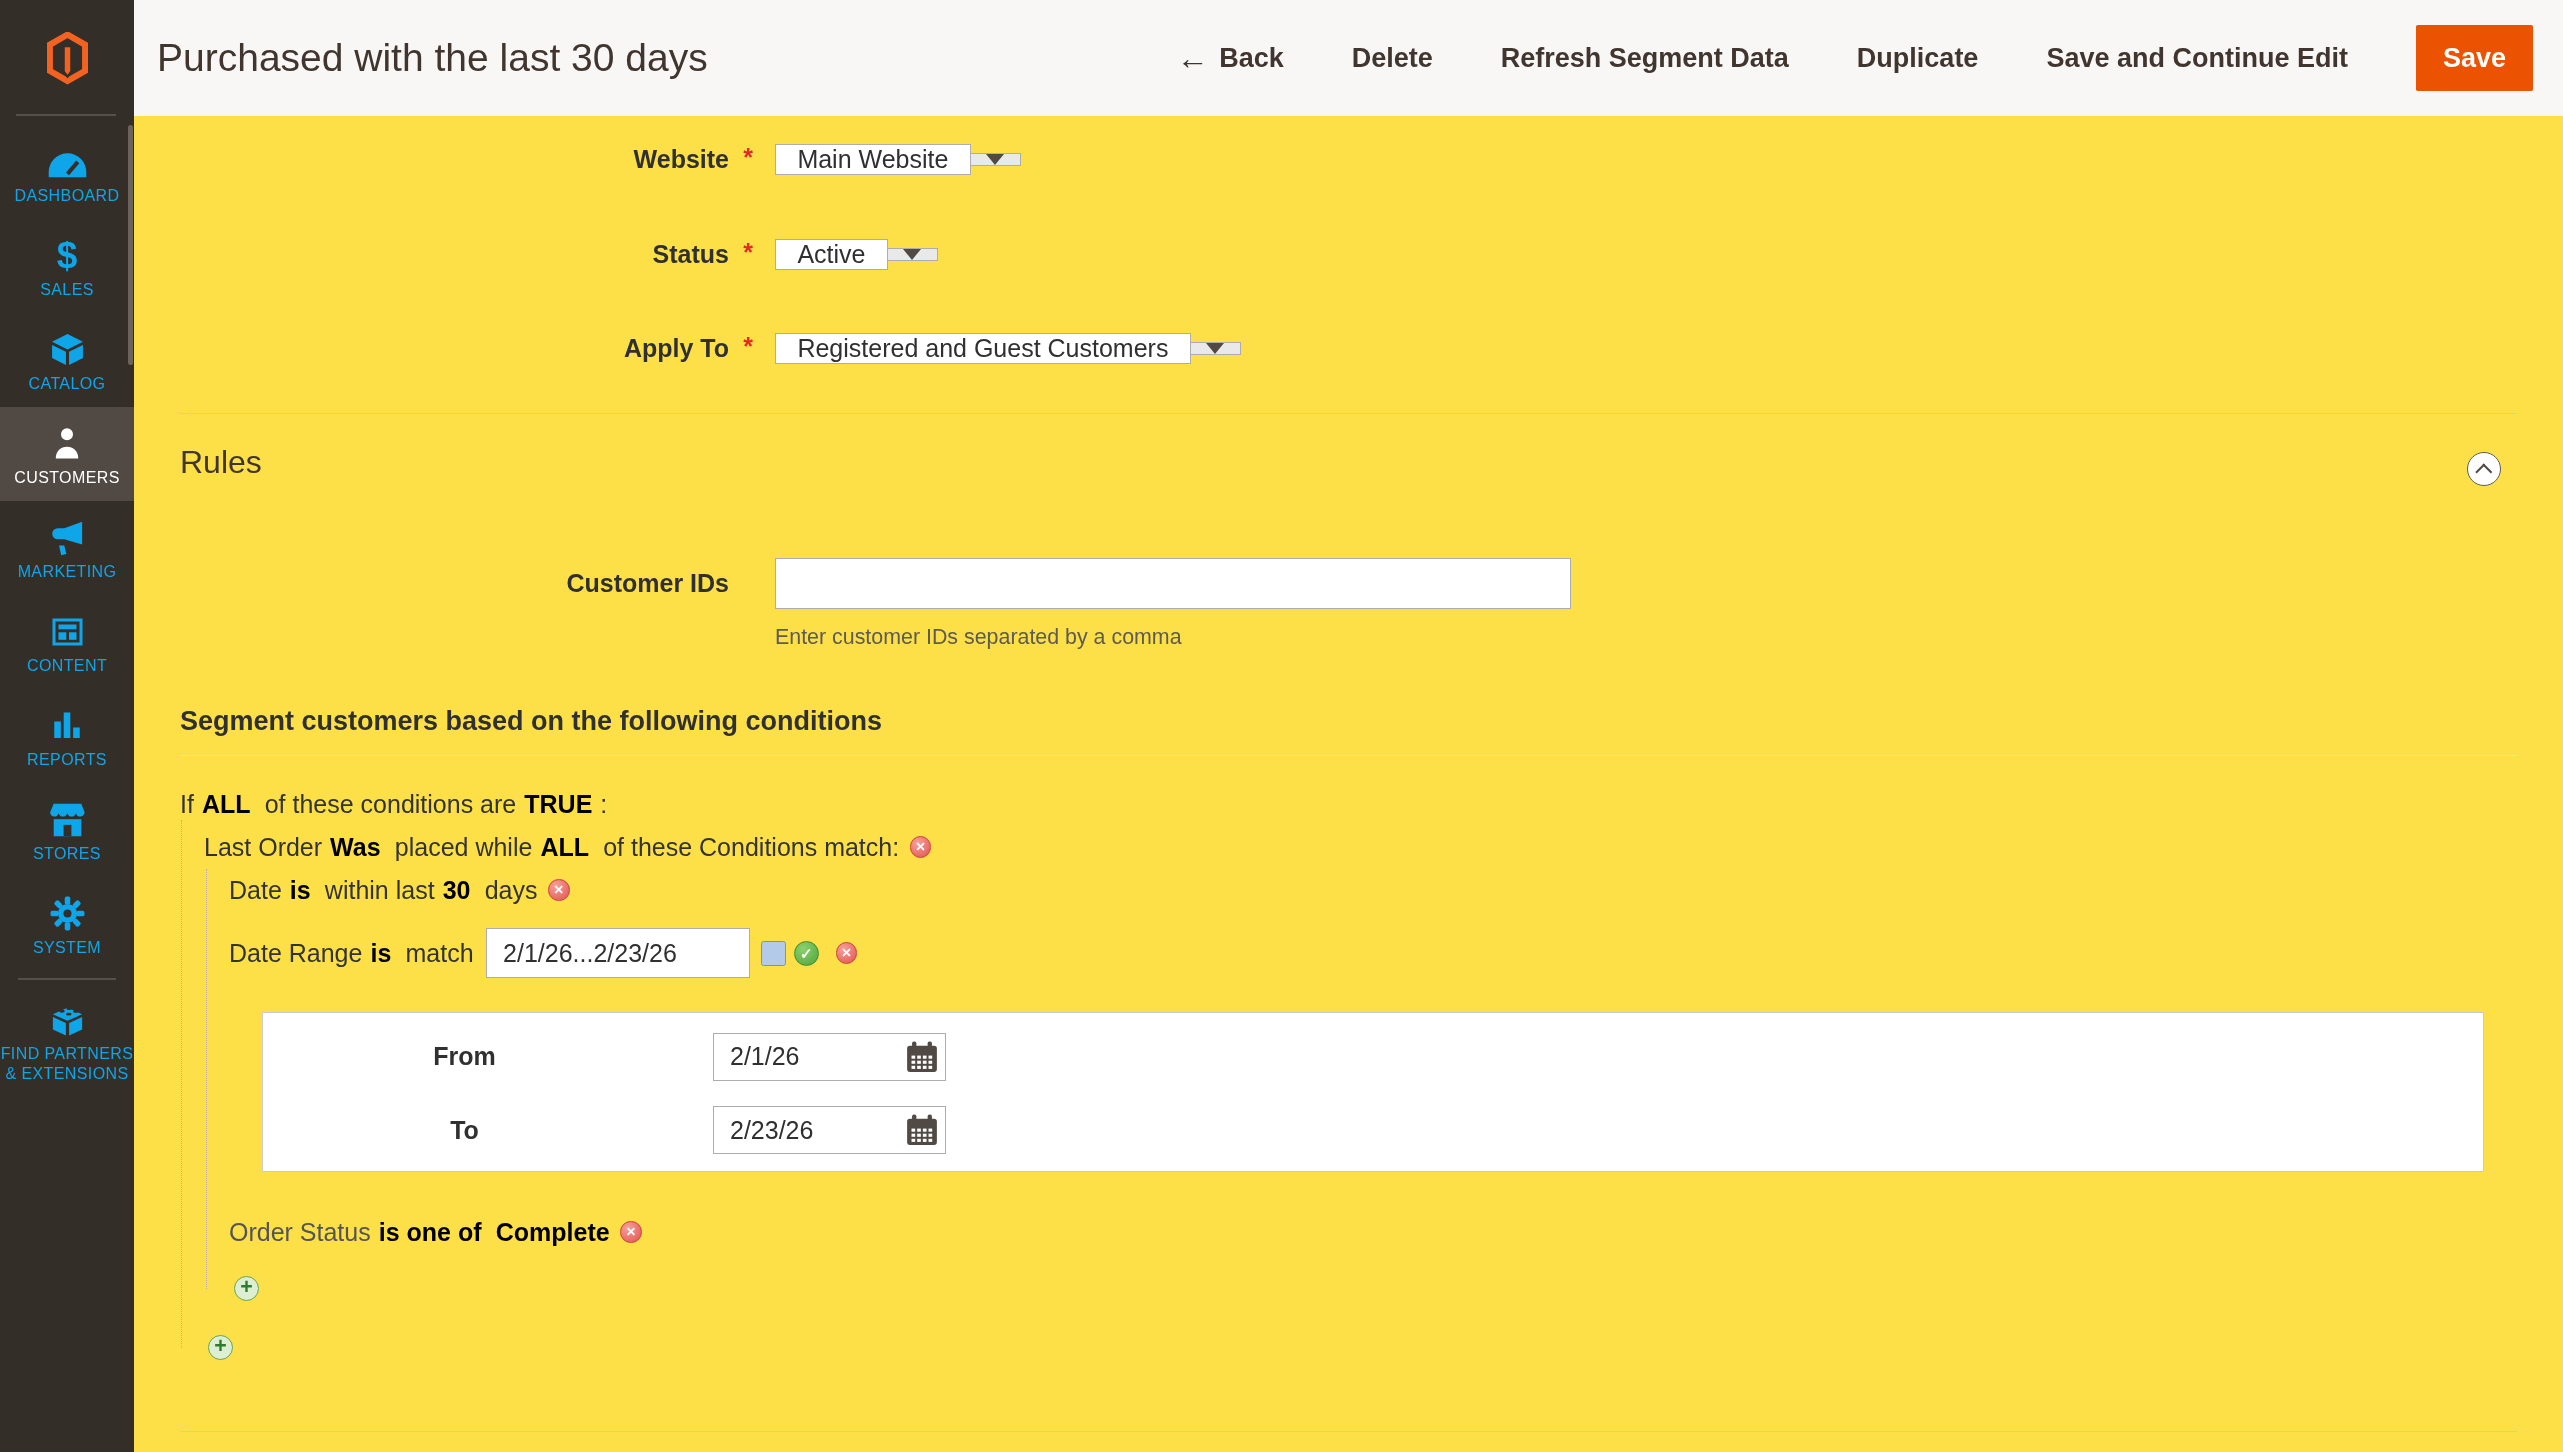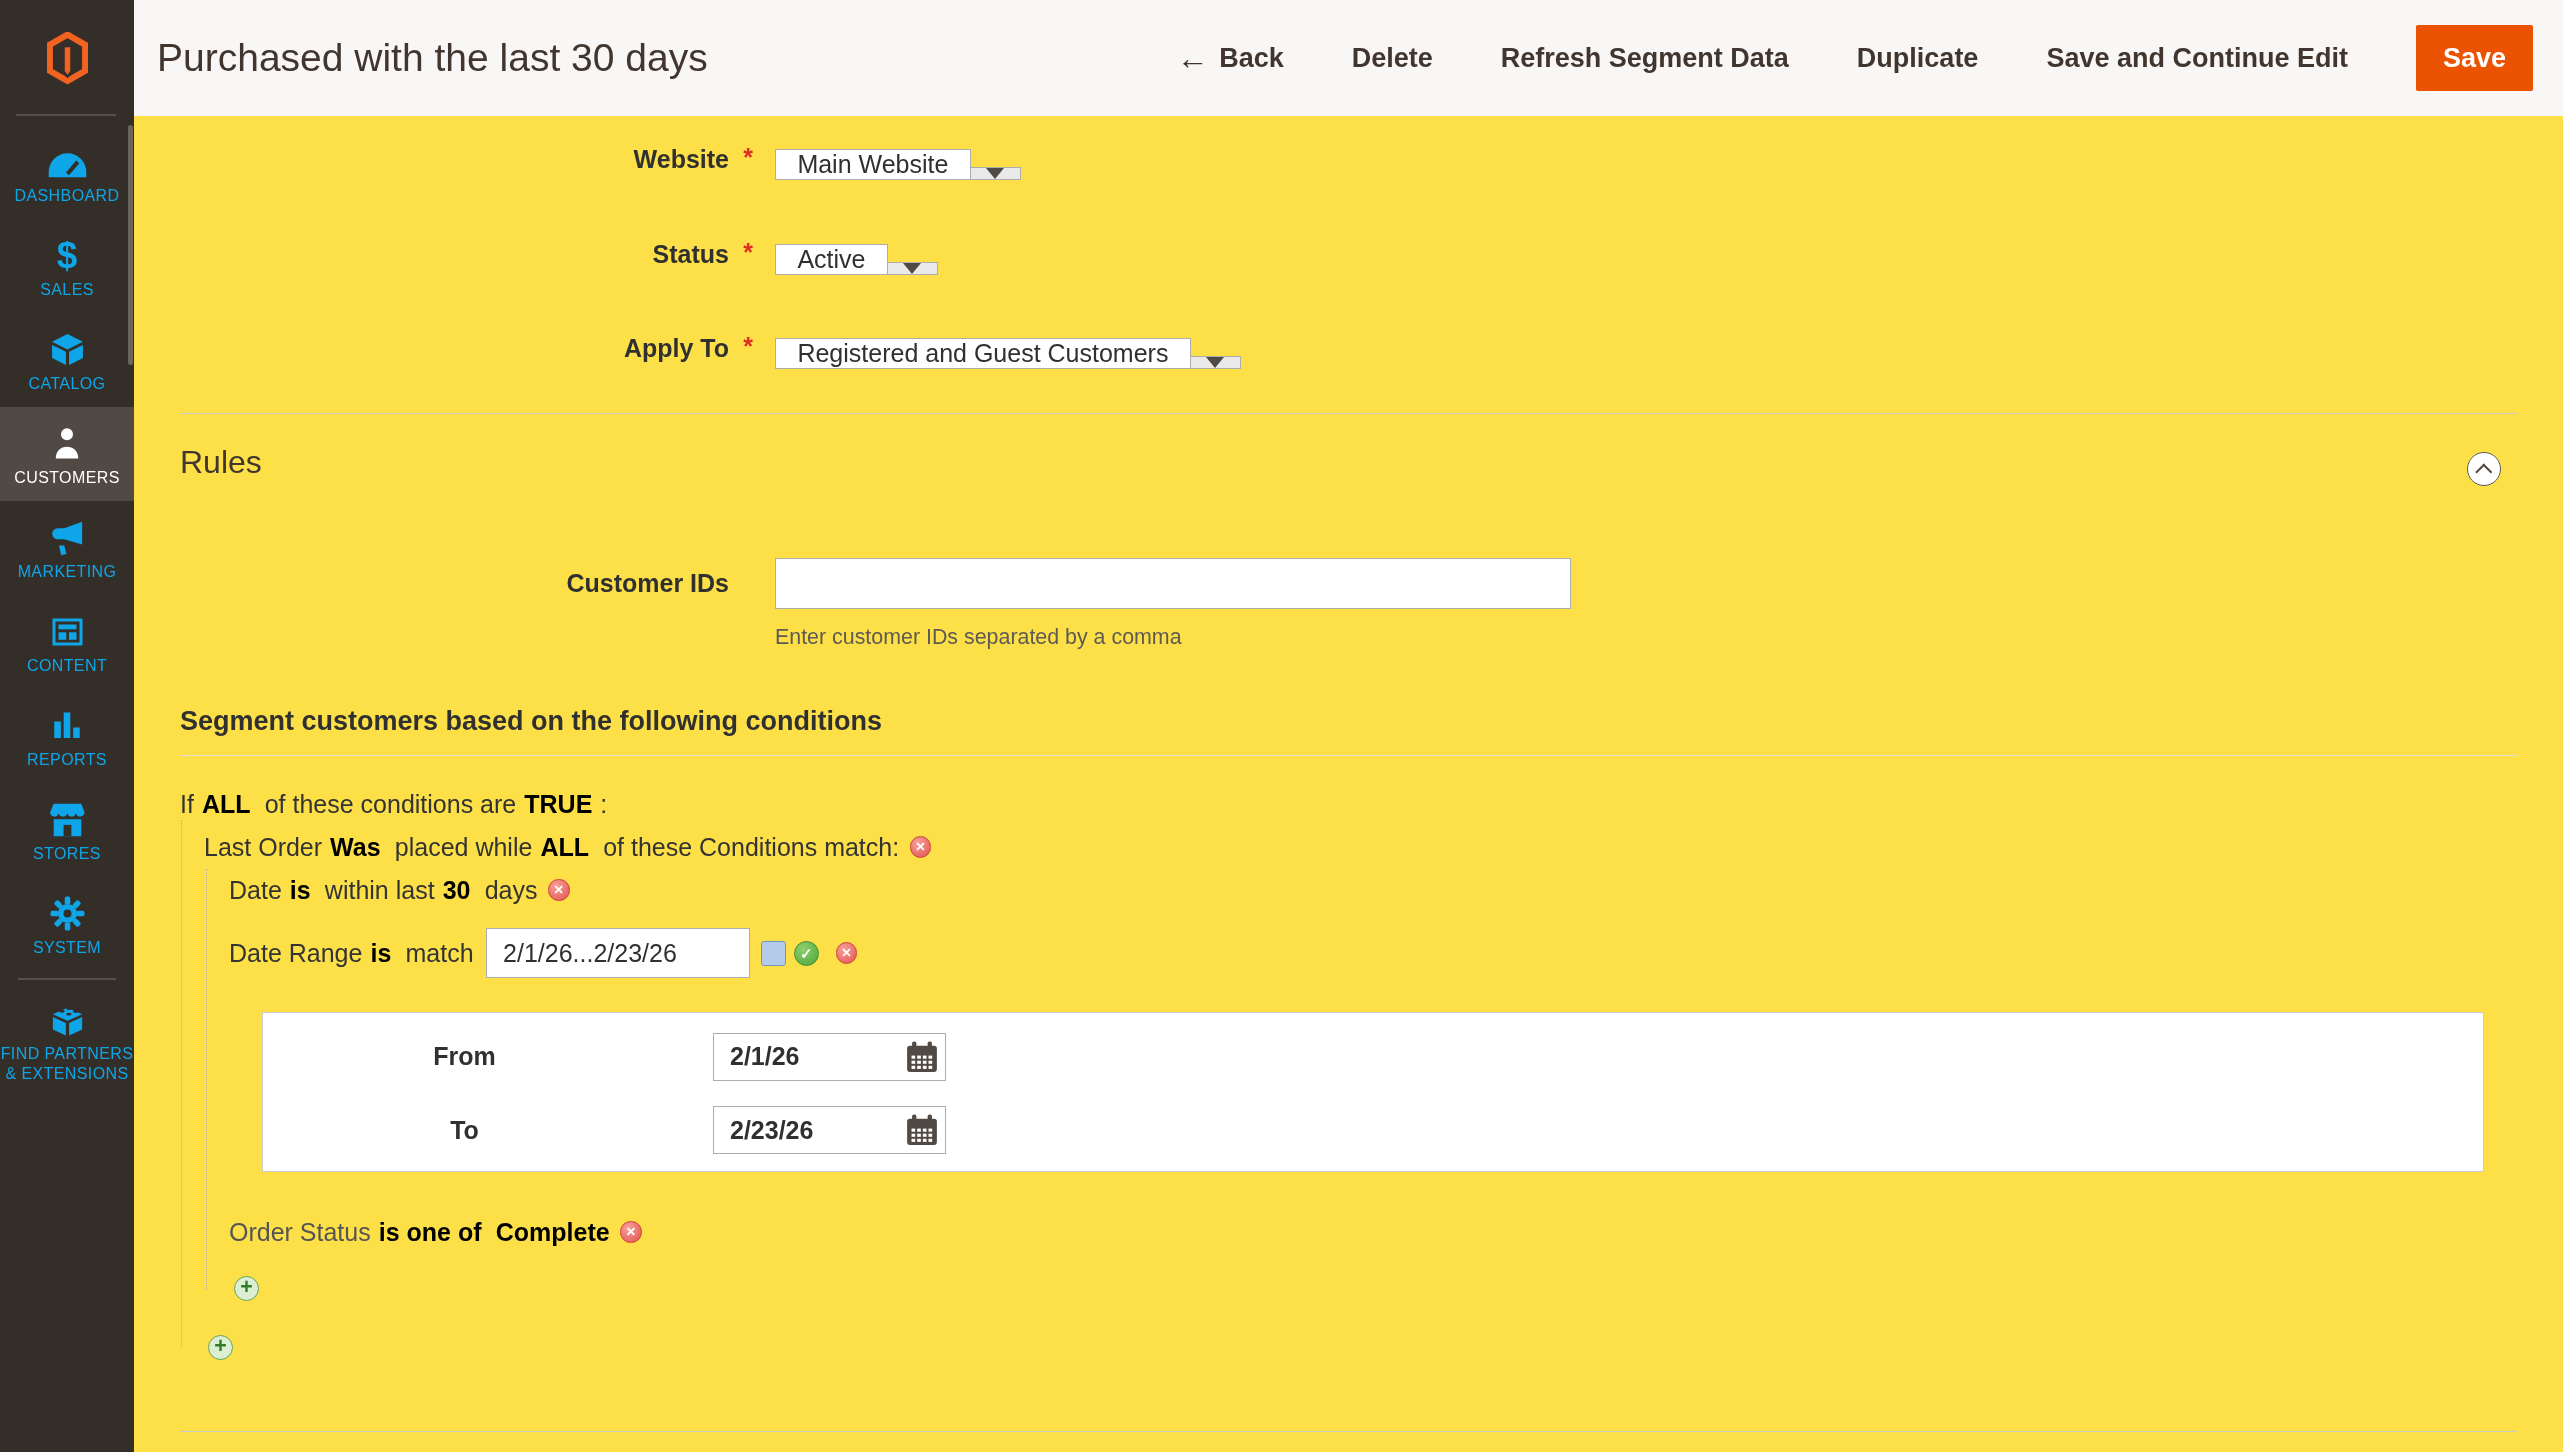--- a/index.html
+++ b/index.html
@@ -31,21 +31,21 @@
   .textbtn { font-size:27px; font-weight:600; color:#41362f; white-space:nowrap; cursor:pointer; display:flex; align-items:center; gap:10.7px; }
   .back-arrow { font-size:32px; font-weight:400; line-height:27px; }
   .primary-btn { background:#eb5202; color:#fff; font-size:27px; font-weight:600; height:66px; padding:0 27px; display:flex; align-items:center; border-radius:1.8px; cursor:pointer; }
 
   
   .content { position:absolute; left:134px; top:116px; width:2430px; height:1337px; background:#fde047; }
 
   .frow { position:absolute; left:0; display:flex; align-items:center; height:52px; }
   .flabel { width:595px; text-align:right; font-size:25px; font-weight:600; color:#303030; }
   .fstar { width:46px; font-size:25px; font-weight:600; color:#e02b27; padding-left:14.2px; position:relative; top:-1.8px; }
-  .selectbox { display:flex; align-items:flex-end; height:41px; cursor:pointer; }
+  .selectbox { display:flex; align-items:center; height:41px; cursor:pointer; }
   .sel-body { border:0.9px solid #adadad; background:#fff; display:flex; align-items:center; padding:0 21.4px; font-size:25px; color:#303030; white-space:nowrap; }
   .sel-arrow { width:51px; border:0.9px solid #adadad; border-left:0.9px solid #adadad; margin-left:-0.9px; background:#e9e9e9; display:flex; align-items:center; justify-content:center; }
   .tri { width:0; height:0; border-left:9.8px solid transparent; border-right:9.8px solid transparent; border-top:11.6px solid #514943; }
 
   .hdivider { position:absolute; left:46px; width:2337px; height:0.9px; background:#cccccc; }
   .section-title { position:absolute; left:46px; font-size:32px; color:#41362f; font-weight:400; }
   .collapse-btn { position:absolute; left:2333px; top:336px; width:34px; height:34px; border:1.8px solid #5c5c5c; border-radius:50%; display:flex; align-items:center; justify-content:center; cursor:pointer; background:#fff; }
   .chev { width:11.6px; height:11.6px; border-top:2.7px solid #514943; border-left:2.7px solid #514943; transform:rotate(45deg); margin-top:6.2px; }
 
   .text-input { border:0.9px solid #adadad; background:#fff; font-family:"Liberation Sans",sans-serif; font-size:25px; color:#303030; padding:0 16px; outline:none; }
@@ -66,21 +66,21 @@
   .picker-icon { width:25px; height:25px; border:0.9px solid #7396bf; border-radius:2.7px; background:#b3cbe8; padding:3.6px 2.7px 2.7px 7.1px; cursor:pointer; }
   .picker-icon .paper { width:100%; height:100%; background:#fff; background-image:repeating-linear-gradient(180deg, #aaa 0 1.8px, transparent 1.8px 4.5px); background-position:0 1.8px; background-repeat:repeat-y; background-size:100% 100%; }
   .add-icon { position:absolute; width:25px; height:25px; border-radius:50%; background:#ddefd3; border:1.8px solid #66a455; color:#2f7d2a; font-size:21.4px; font-weight:700; display:flex; align-items:center; justify-content:center; cursor:pointer; line-height:1; padding-bottom:1.8px; }
 
   .dotline { position:absolute; width:0; border-left:1.8px dotted #b6b1ab; }
 
   .range-box { position:absolute; left:128px; top:896px; width:2222px; height:160px; border:0.9px solid #cccccc; background:#fff; }
   .range-row { position:absolute; left:0; display:flex; align-items:center; height:48px; }
   .range-label { width:403px; text-align:center; font-size:25px; font-weight:600; color:#303030; }
   .date-wrap { position:relative; margin-left:47px; }
-  .date-input { width:233px; height:48px; padding-right:66px;font-weight:bold; }
+  .date-input { width:233px; height:48px; padding-right:66px; }
   .cal-btn { position:absolute; right:7.1px; top:7.1px; width:34px; height:34px; cursor:pointer; }
 
   .daterange-input { width:264px; height:50px; margin-left:12.5px; }
   .dr-icons { display:flex; align-items:center; margin-left:10.7px; gap:8px; }
   .dr-remove { margin-left:9px; }
 </style>
 </head>
 <body>
 
 <div class="app">

